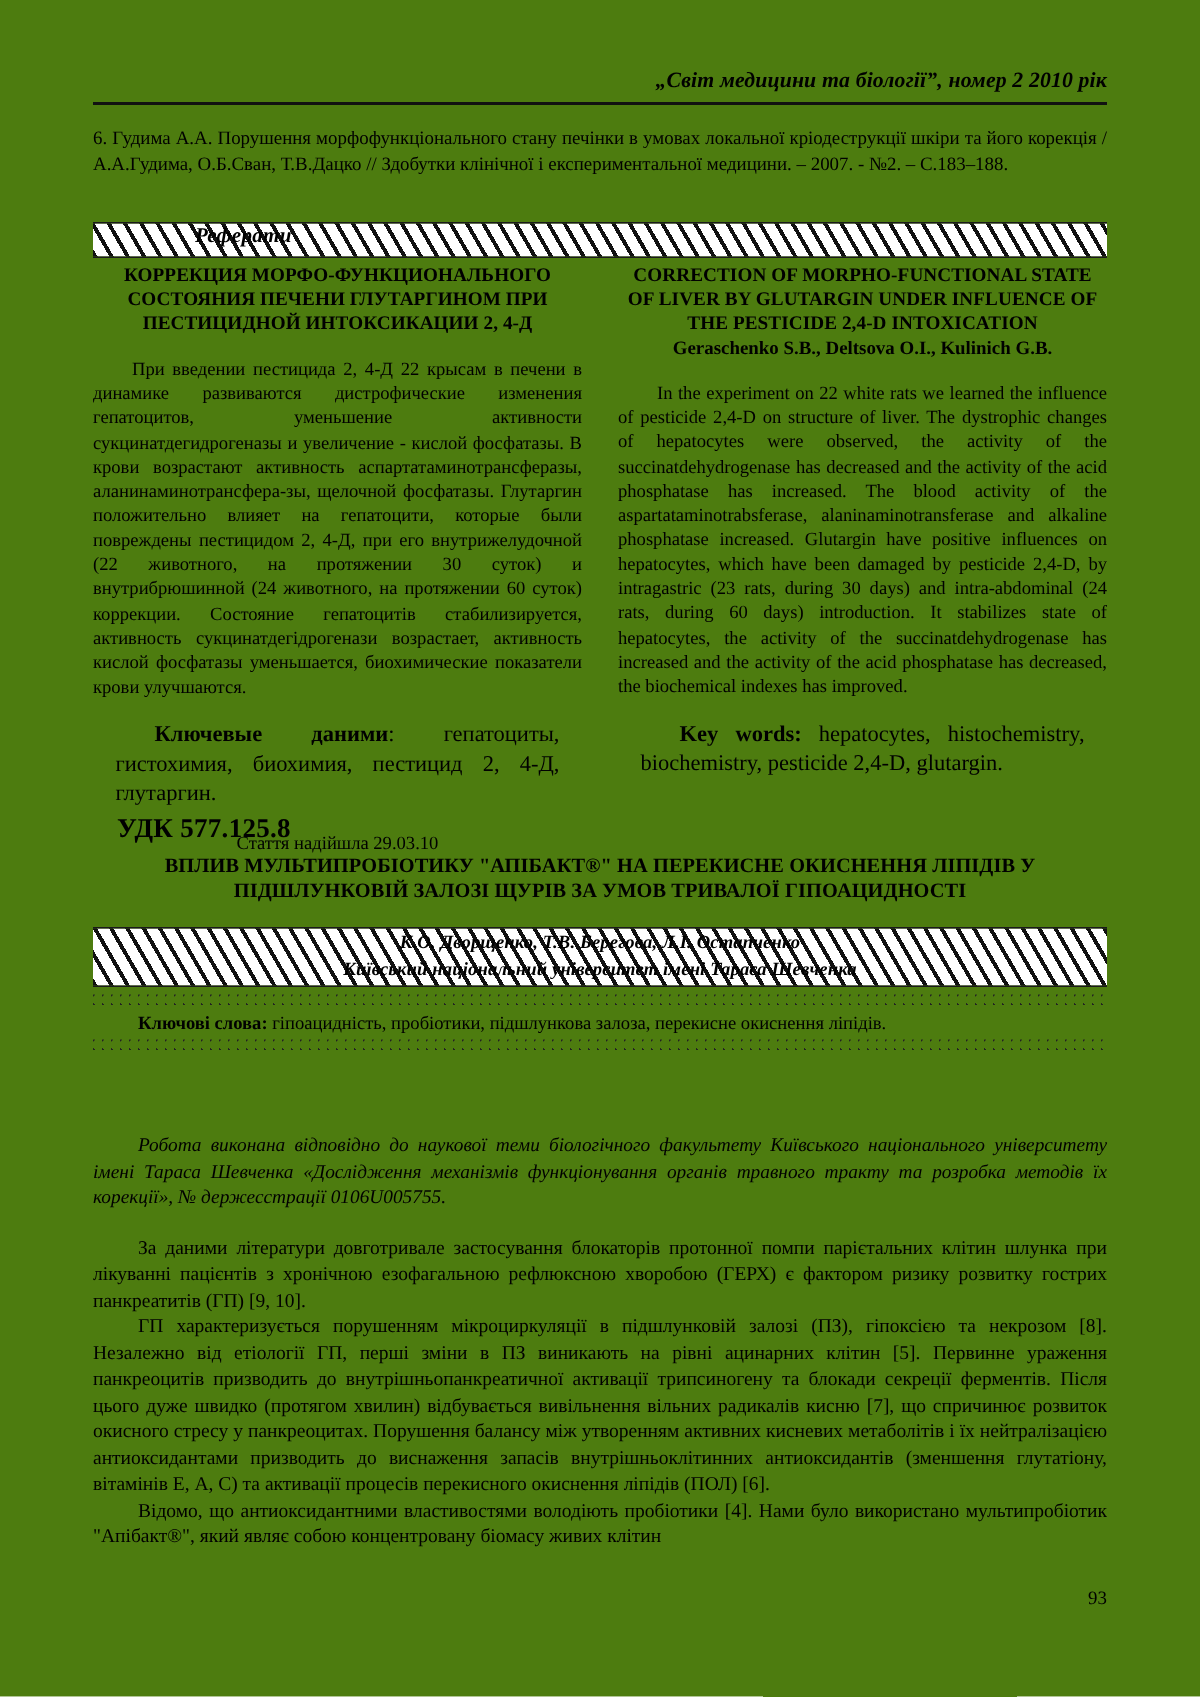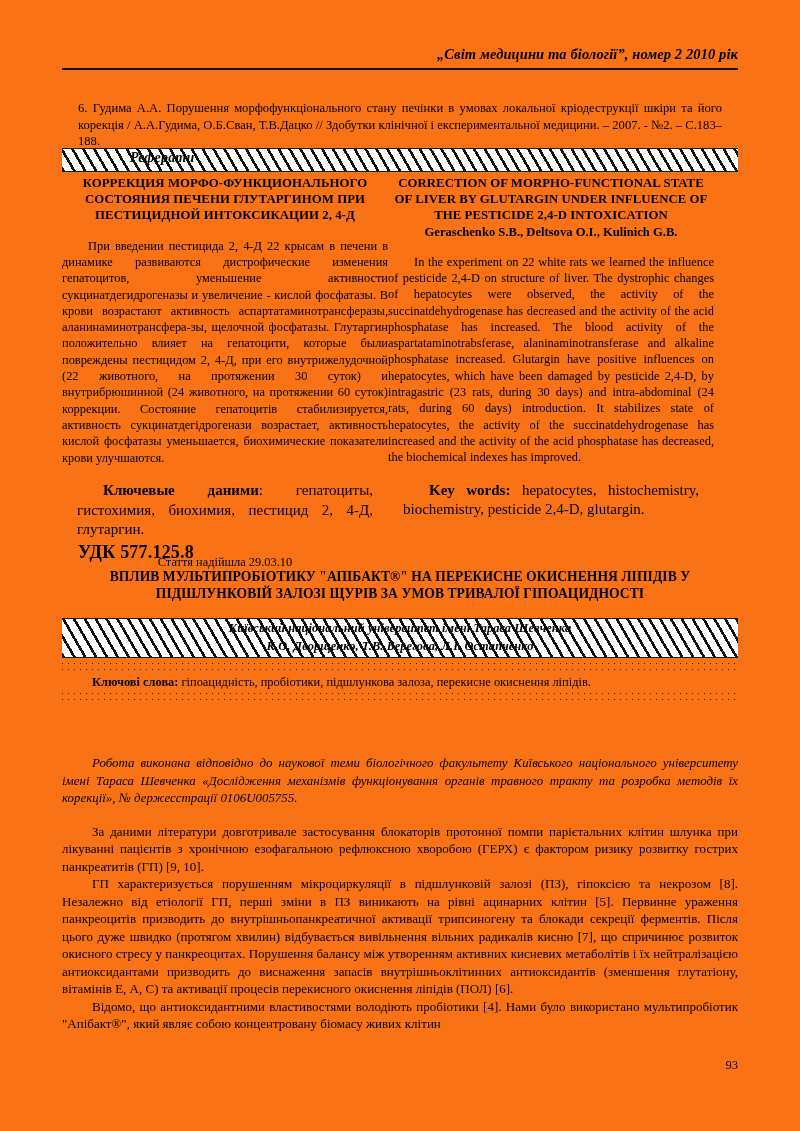--- a/index.html
+++ b/index.html
@@ -9,21 +9,21 @@
   }
   body {
     font-family: "Liberation Serif", "DejaVu Serif", serif;
     color: #000000;
   }
   .page {
     position: relative;
     width: 800px;
     height: 1131px;
     margin: 0 auto;
-    background: #f97316;
+    background: #4d7c0f;
     overflow: hidden;
   }
   .inner {
     position: absolute;
     left: 62px;
     top: 0;
     width: 676px;
     height: 1131px;
   }
 
@@ -50,21 +50,21 @@
   
   .refblock {
     position: absolute;
     top: 84px;
     left: 0;
     width: 676px;
     font-size: 12.6px;
     line-height: 1.32;
     text-align: justify;
   }
-  .refblock p { margin: 16px; }
+  .refblock p { margin: 0; }
 
   
   .hatch {
     position: absolute;
     left: 0;
     width: 676px;
     background-image: repeating-linear-gradient(
         60deg,
         #111 0px, #111 2.6px,
         #ffffff 2.6px, #ffffff 9.4px);
@@ -104,20 +104,21 @@
     letter-spacing: 0.1px;
   }
 
   
   .cols {
     position: absolute;
     top: 176px;
     left: 0;
     width: 676px;
     display: flex;
+    gap: 24px;
   }
   .col {
     width: 326px;
   }
   .ab-title {
     text-align: center;
     font-weight: bold;
     font-size: 12.8px;
     line-height: 1.24;
     margin: 0;
@@ -269,22 +270,22 @@
         <p class="ab-kw"><b>Key words:</b><span> hepatocytes, histochemistry, biochemistry, pesticide 2,4-D, glutargin.</span></p>
       </div>
 
     </div>
 
     <div class="udk">УДК 577.125.8</div>
     <div class="art-title">ВПЛИВ МУЛЬТИПРОБІОТИКУ "АПІБАКТ®" НА ПЕРЕКИСНЕ ОКИСНЕННЯ ЛІПІДІВ У ПІДШЛУНКОВІЙ ЗАЛОЗІ ЩУРІВ ЗА УМОВ ТРИВАЛОЇ ГІПОАЦИДНОСТІ</div>
 
     <div class="hatch hatch-2">
       <div class="hatch-authors">
+        <div>К.О. Дворщенко, Т.В. Берегова, Л.І. Остапченко</div>
         <div>Київський національний університет імені Тараса Шевченка</div>
-        <div>К.О. Дворщенко, Т.В. Берегова, Л.І. Остапченко</div>
       </div>
     </div>
 
     <div class="zz-block">
       <div class="zigzag"></div>
       <div class="zz-inner">
         <p class="kw"><b>Ключові слова:</b><span> гіпоацидність, пробіотики, підшлункова залоза, перекисне окиснення ліпідів.</span></p>
       </div>
       <div class="zigzag"></div>
     </div>

